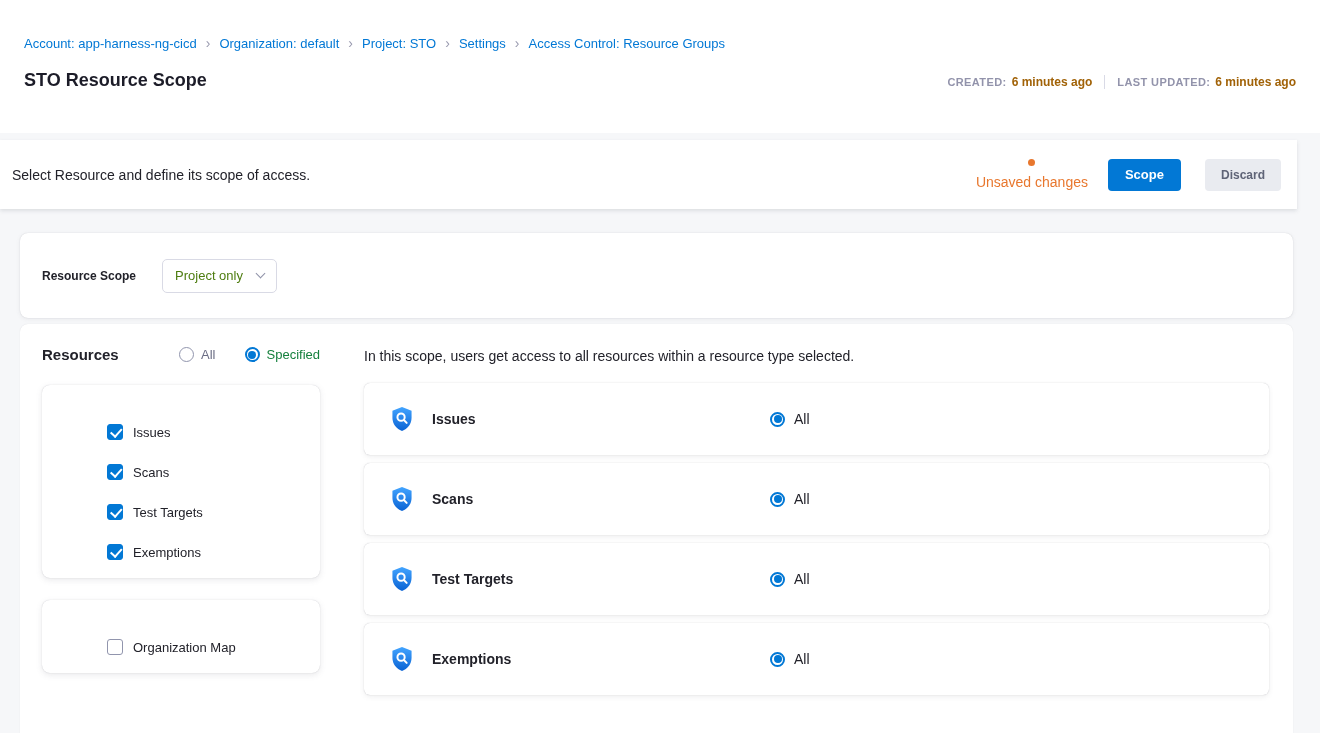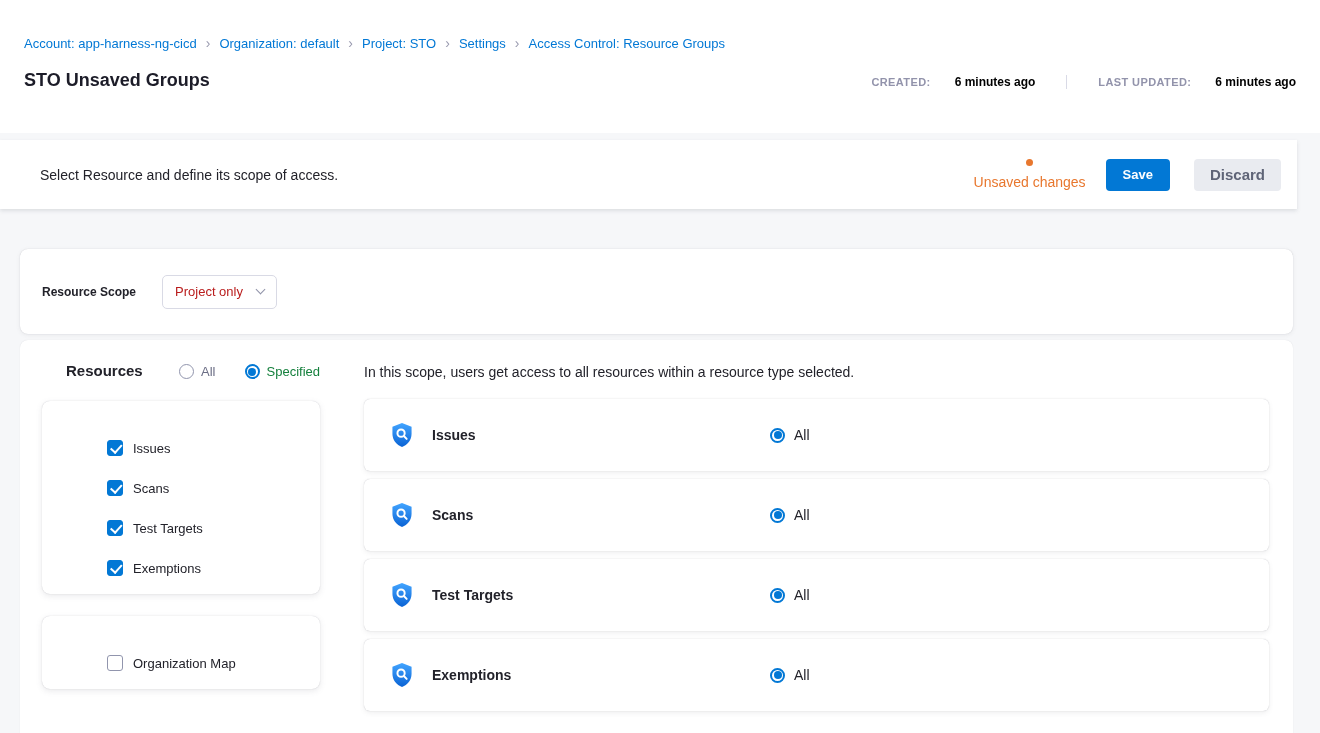--- a/index.html
+++ b/index.html
@@ -13,72 +13,72 @@
   h1, h2, p { margin: 0; }
   button { font-family: inherit; cursor: pointer; }
 
   
   .header { background: #fff; height: 133px; padding: 36px 24px 0 24px; text-align: right; }
   .breadcrumb { display: flex; align-items: center; gap: 9px; font-size: 13px; }
   .breadcrumb a { color: #0278d5; cursor: pointer; }
   .crumb-sep { color: #9a9bb0; font-size: 14px; line-height: 1; transform: translateY(-1px); }
   .title-row { display: flex; align-items: flex-end; justify-content: space-between; margin-top: 19px; }
   .page-title { font-size: 18px; font-weight: 600; color: #1c1c28; }
-  .meta { display: flex; align-items: center; padding-bottom: 2px; gap: 19px; }
+  .meta { display: flex; align-items: center; padding-bottom: 2px; }
   .meta-label { color: #9293ab; font-size: 11px; font-weight: 600; letter-spacing: .4px; margin-right: 5px; }
-  .meta-value { color: #000000; font-size: 12px; font-weight: 600; }
+  .meta-value { color: #a16207; font-size: 12px; font-weight: 600; }
   .meta-divider { width: 1px; height: 14px; background: #d9dae6; margin: 0 12px; }
 
   
   .toolbar {
-    background: #fff; height: 69px; margin: 7px 23px 16px 0;
-    display: flex; align-items: center; padding: 0 16px 0 40px;
+    background: #fff; height: 69px; margin: 7px 23px 0 0;
+    display: flex; align-items: center; padding: 0 16px 0 12px;
     box-shadow: 0 2px 4px rgba(96,97,112,.16), 0 0 1px rgba(40,41,61,.04);
   }
   .toolbar-text { font-size: 14px; color: #22222a; }
   .toolbar-right { margin-left: auto; display: flex; align-items: center; }
   .unsaved { display: flex; align-items: center; gap: 8px; color: #e8772e; font-size: 14px; flex-direction: column; }
   .unsaved-dot { width: 7px; height: 7px; border-radius: 50%; background: #e8772e; }
   .btn-save {
     margin-left: 20px; height: 32px; padding: 0 17px; border: none; border-radius: 4px;
     background: #0278d5; color: #fff; font-size: 13px; font-weight: 700;
   }
   .btn-discard {
     margin-left: 24px; height: 32px; padding: 0 16px; border: none; border-radius: 4px;
-    background: #e9ebf0; color: #5f6477; font-size: 15px; font-weight: 700;
+    background: #e9ebf0; color: #5f6477; font-size: 12px; font-weight: 700;
   }
 
   
   .content { padding: 24px 27px 0 20px; }
   .scope-card {
     background: #fff; border-radius: 8px; height: 85px;
     display: flex; align-items: center; padding-left: 22px;
     box-shadow: 0 0 1px rgba(40,41,61,.2), 0 1px 4px rgba(96,97,112,.10);
   }
   .scope-title { font-size: 12px; font-weight: 700; margin-right: 26px; }
   .dropdown {
     display: flex; align-items: center; gap: 14px; height: 34px; padding: 0 12px;
     border: 1px solid #d9dae5; border-radius: 5px; background: #fff;
-    font-size: 13px; color: #b91c1c; cursor: pointer;
+    font-size: 13px; color: #4d7c0f; cursor: pointer;
   }
   .chev {
     width: 7px; height: 7px; margin-top: -4px;
     border-right: 1.6px solid #8f92a8; border-bottom: 1.6px solid #8f92a8;
     transform: rotate(45deg);
   }
 
   .bottom-card {
     margin-top: 6px; background: #fff; border-radius: 8px 8px 0 0;
     padding: 22px 24px 0 22px; display: flex; height: 424px;
     box-shadow: 0 0 1px rgba(40,41,61,.15);
   }
 
   
   .left-col { width: 278px; flex-shrink: 0; margin-right: 44px; }
-  .res-header { display: flex; align-items: flex-end; margin-left: 24px; }
+  .res-header { display: flex; align-items: center; }
   .res-title { font-size: 15px; font-weight: 700; }
   .radio-group { margin-left: auto; display: flex; align-items: center; gap: 7px; }
   .radio-label { font-size: 13px; color: #15803d; cursor: pointer; }
   .radio-label.dim { color: #6b6d85; }
   .sp { margin-left: 22px; }
 
   .group-card {
     margin-top: 22px; border-radius: 8px; padding: 15px 16px 18px 24px;
     box-shadow: 0 0 1px rgba(40,41,61,.25), 0 2px 6px rgba(96,97,112,.14);
     background: #fff;
@@ -140,39 +140,39 @@
     <span class="crumb-sep">›</span>
     <a href="#">Organization: default</a>
     <span class="crumb-sep">›</span>
     <a href="#">Project: STO</a>
     <span class="crumb-sep">›</span>
     <a href="#">Settings</a>
     <span class="crumb-sep">›</span>
     <a href="#">Access Control: Resource Groups</a>
   </nav>
   <div class="title-row">
-    <h1 class="page-title">STO Unsaved Groups</h1>
+    <h1 class="page-title">STO Resource Scope</h1>
     <div class="meta">
       <span class="meta-label">CREATED:</span>
       <span class="meta-value">6 minutes ago</span>
       <span class="meta-divider"></span>
       <span class="meta-label">LAST UPDATED:</span>
       <span class="meta-value">6 minutes ago</span>
     </div>
   </div>
 </header>
 
 <div class="toolbar">
   <span class="toolbar-text">Select Resource and define its scope of access.</span>
   <div class="toolbar-right">
     <span class="unsaved">
       <span class="unsaved-dot"></span>
       <span>Unsaved changes</span>
     </span>
-    <button class="btn-save">Save</button>
+    <button class="btn-save">Scope</button>
     <button class="btn-discard">Discard</button>
   </div>
 </div>
 
 <div class="content">
 
   <section class="scope-card">
     <h2 class="scope-title">Resource Scope</h2>
     <div class="dropdown">
       <span>Project only</span>

